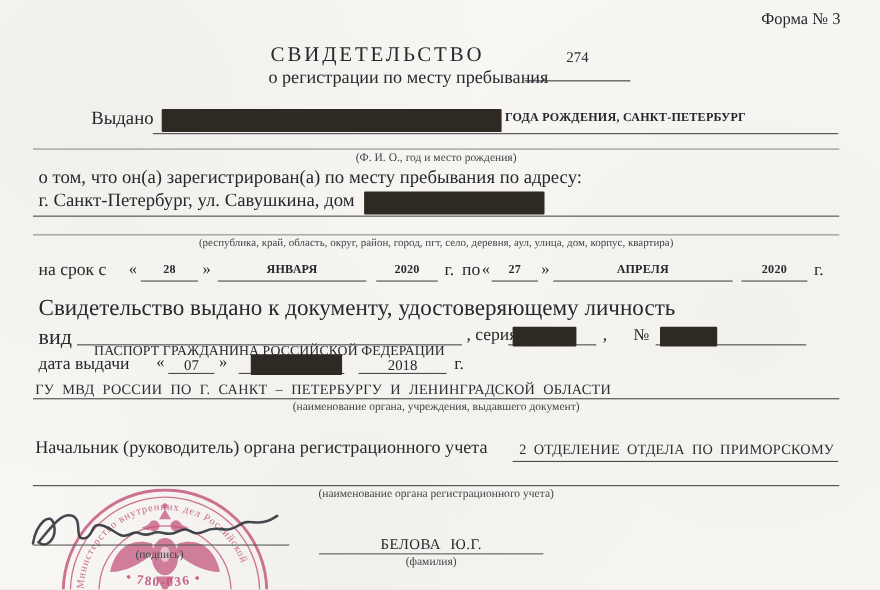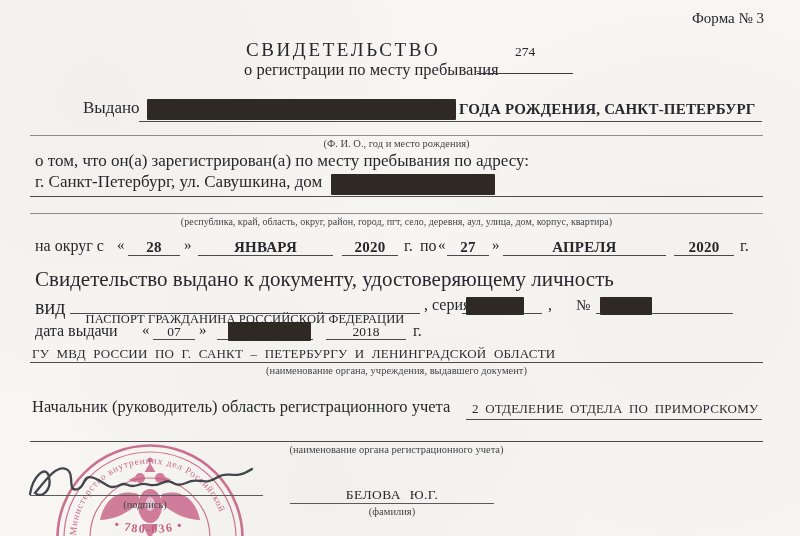--- a/index.html
+++ b/index.html
@@ -12,21 +12,21 @@
       #f7f6f2;
     font-family:"Liberation Serif","DejaVu Serif",serif;
     color:#26282d;
   }
   .t{position:absolute;white-space:nowrap;line-height:1.15;}
   .c{text-align:center;}
   .cap{position:absolute;text-align:center;font-size:10.5px;color:#43454a;white-space:nowrap;line-height:1.1;}
   .ln{position:absolute;height:0;border-bottom:1px solid #8f8e8a;}
   .ul{position:absolute;height:0;border-bottom:1.4px solid #4a4a4e;}
   .box{position:absolute;background:#2e2a23;border-radius:1px;}
-  .val{font-weight:bold;font-size:15px;letter-spacing:.2px;}
+  .val{font-weight:bold;font-size:11px;letter-spacing:.2px;}
   .vall{font-size:13.5px;}
   .capsline{font-size:13px;letter-spacing:.2px;word-spacing:4px;color:#2b2d33;}
   svg{position:absolute;}
 </style>
 </head>
 <body>
 
 <div class="page">
 
   <svg style="left:52px;top:444px;z-index:1;" width="196" height="196" viewBox="0 0 196 196">
@@ -74,21 +74,21 @@
   <div class="cap" style="left:30px;top:138px;width:733px;z-index:2;">(Ф. И. О., год и место рождения)</div>
 
   <div class="t" style="left:35px;top:172px;font-size:17px;z-index:2;">г. Санкт-Петербург, ул. Савушкина, дом</div>
 
   <div class="t" style="left:35px;top:151px;font-size:17px;z-index:2;">о том, что он(а) зарегистрирован(а) по месту пребывания по адресу:</div>
   <div class="box" style="left:331px;top:174px;width:164px;height:21px;z-index:2;"></div>
   <div class="ul" style="left:30px;top:196px;width:733px;z-index:2;"></div>
   <div class="ln" style="left:30px;top:213px;width:733px;z-index:2;"></div>
   <div class="cap" style="left:30px;top:216px;width:733px;font-size:10px;z-index:2;">(республика, край, область, округ, район, город, пгт, село, деревня, аул, улица, дом, корпус, квартира)</div>
 
-  <div class="t" style="left:35px;top:237px;font-size:16px;z-index:2;">на округ с</div>
+  <div class="t" style="left:35px;top:237px;font-size:16px;z-index:2;">на срок с</div>
   <div class="t" style="left:117px;top:237px;font-size:15px;z-index:2;">«</div>
   <div class="t val c" style="left:128px;top:239px;width:52px;z-index:2;">28</div>
   <div class="ul" style="left:128px;top:255px;width:52px;z-index:2;"></div>
   <div class="t" style="left:184px;top:237px;font-size:15px;z-index:2;">»</div>
   <div class="t val c" style="left:198px;top:239px;width:135px;z-index:2;">ЯНВАРЯ</div>
   <div class="ul" style="left:198px;top:255px;width:135px;z-index:2;"></div>
   <div class="t val c" style="left:342px;top:239px;width:56px;z-index:2;">2020</div>
   <div class="ul" style="left:342px;top:255px;width:56px;z-index:2;"></div>
   <div class="t" style="left:404px;top:237px;font-size:16px;z-index:2;">г.</div>
   <div class="t" style="left:420px;top:237px;font-size:16px;z-index:2;">по</div>
@@ -123,21 +123,21 @@
   <div class="ul" style="left:217px;top:339px;width:96px;z-index:2;"></div>
   <div class="box" style="left:228px;top:322px;width:83px;height:19px;z-index:2;"></div>
   <div class="t vall c" style="left:326px;top:324px;width:80px;z-index:2;">2018</div>
   <div class="ul" style="left:326px;top:339px;width:80px;z-index:2;"></div>
   <div class="t" style="left:413px;top:322px;font-size:16px;z-index:2;">г.</div>
 
   <div class="t capsline" style="left:32px;top:347px;z-index:2;">ГУ МВД РОССИИ ПО Г. САНКТ – ПЕТЕРБУРГУ И ЛЕНИНГРАДСКОЙ ОБЛАСТИ</div>
   <div class="ul" style="left:30px;top:362px;width:733px;z-index:2;"></div>
   <div class="cap" style="left:30px;top:365px;width:733px;z-index:2;">(наименование органа, учреждения, выдавшего документ)</div>
 
-  <div class="t" style="left:32px;top:398px;font-size:16.5px;z-index:2;">Начальник (руководитель) область регистрационного учета</div>
+  <div class="t" style="left:32px;top:398px;font-size:16.5px;z-index:2;">Начальник (руководитель) органа регистрационного учета</div>
   <div class="t capsline" style="left:472px;top:402px;word-spacing:3px;z-index:2;">2 ОТДЕЛЕНИЕ ОТДЕЛА ПО ПРИМОРСКОМУ</div>
   <div class="ul" style="left:466px;top:419px;width:296px;z-index:2;"></div>
   <div class="ul" style="left:30px;top:441px;width:733px;z-index:2;"></div>
   <div class="cap" style="left:30px;top:444px;width:733px;z-index:2;">(наименование органа регистрационного учета)</div>
 
   <div class="ul" style="left:30px;top:495px;width:233px;border-bottom-color:#5a5a5e;z-index:3;"></div>
   <div class="cap" style="left:95px;top:499px;width:100px;z-index:3;">(подпись)</div>
   <svg style="left:20px;top:452px;z-index:4;" width="250" height="58" viewBox="0 0 250 58">
     <path d="M10 42 C13 24 26 12 29 25 C32 38 22 47 15 41 C26 28 36 13 46 17
              C56 21 46 41 58 37 C66 34 62 22 74 26 C86 30 88 39 100 33

